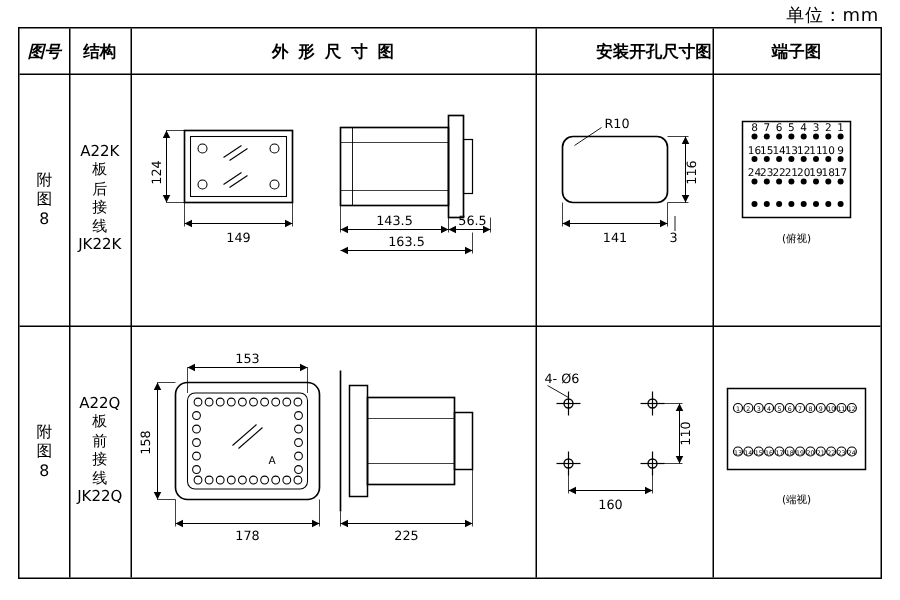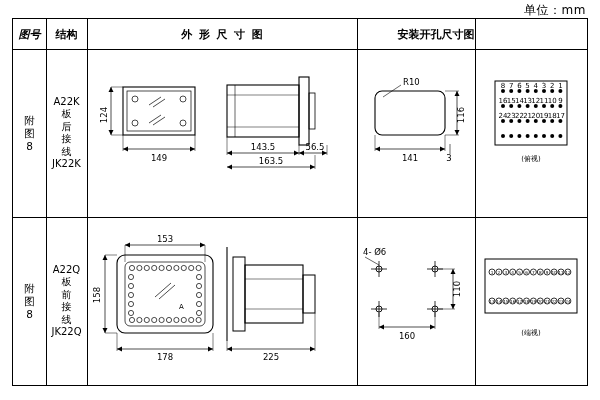--- a/index.html
+++ b/index.html
@@ -68,20 +68,21 @@
   <div class="vline" style="left:462px;"></div>
 
   <div class="hline" style="top:30px;"></div>
 
   <div class="hline" style="top:198px;"></div>
 
   <div class="cellhdr" style="left:0;width:33px;font-style:italic;">图号</div>
   <div class="cellhdr" style="left:33px;width:41px;">结构</div>
   <div class="cellhdr" style="left:74px;width:270px;font-family:Liberation Mono, monospace;">外 形 尺 寸 图</div>
   <div class="cellhdr" style="left:344px;width:118px;margin-left:20px;">安装开孔尺寸图</div>
+  <div class="cellhdr" style="left:462px;width:112px;">端子图</div>
 
   <div class="vtext" style="left:0;top:30px;width:33px;height:168px;">
     <span>附</span>
     <span>图</span>
     <span>8</span>
   </div>
   <div class="struct" style="left:33px;top:30px;width:41px;height:168px;">
     <span class="lat">A22K</span>
     <span>板</span>
     <span>后</span>

